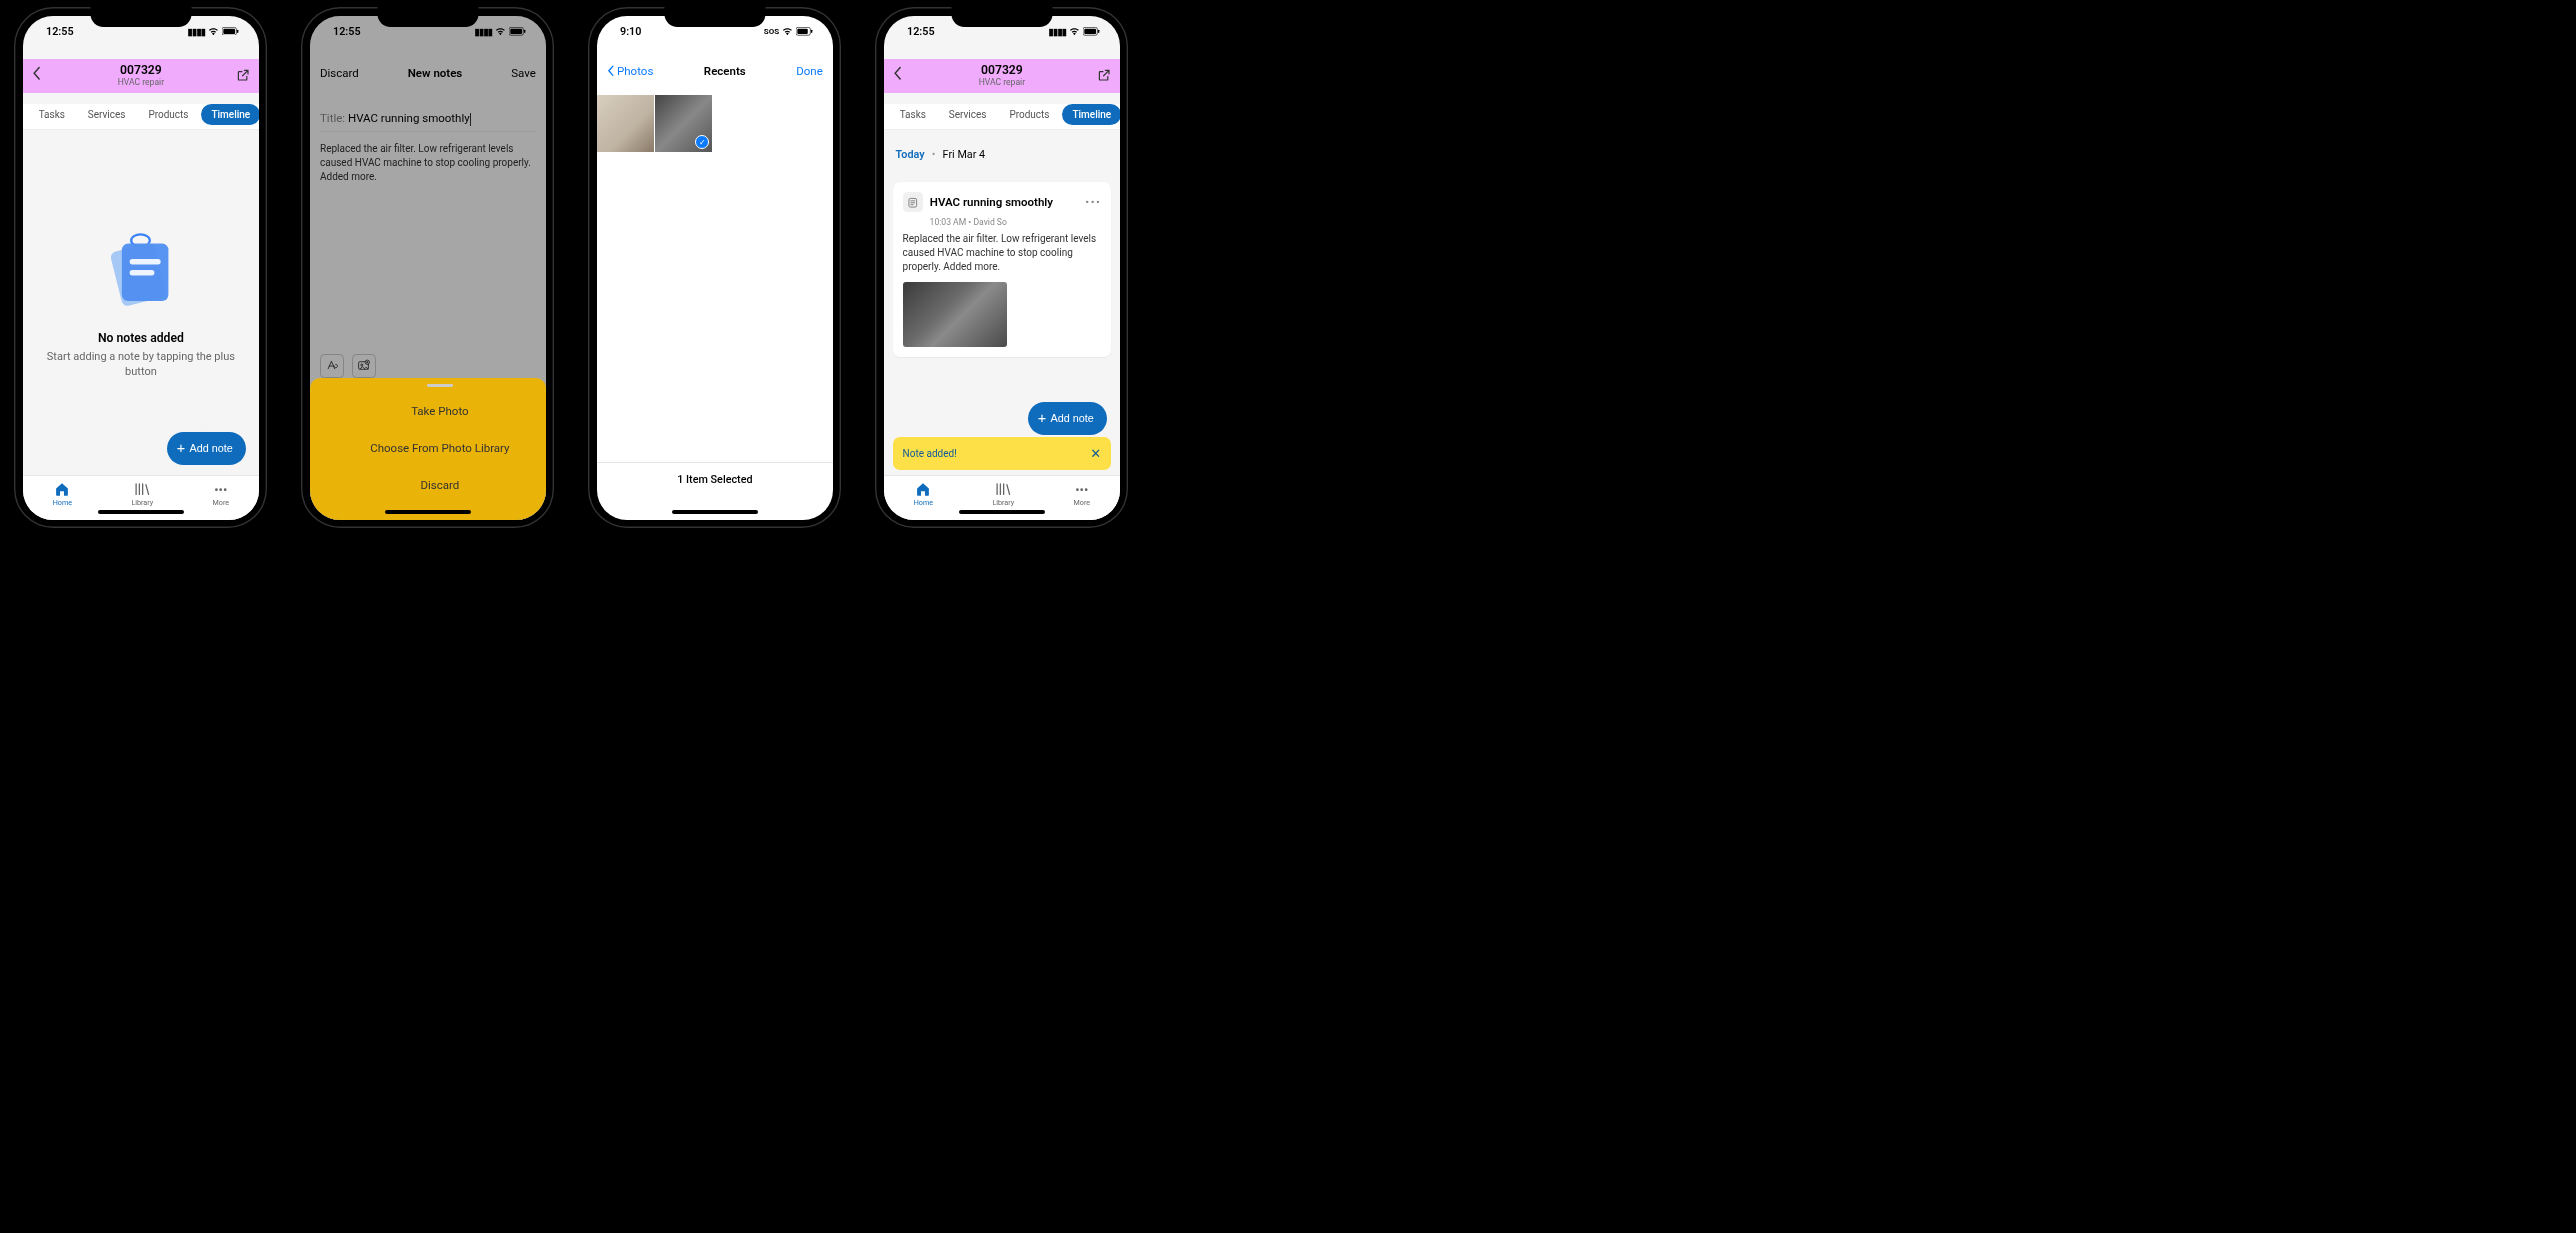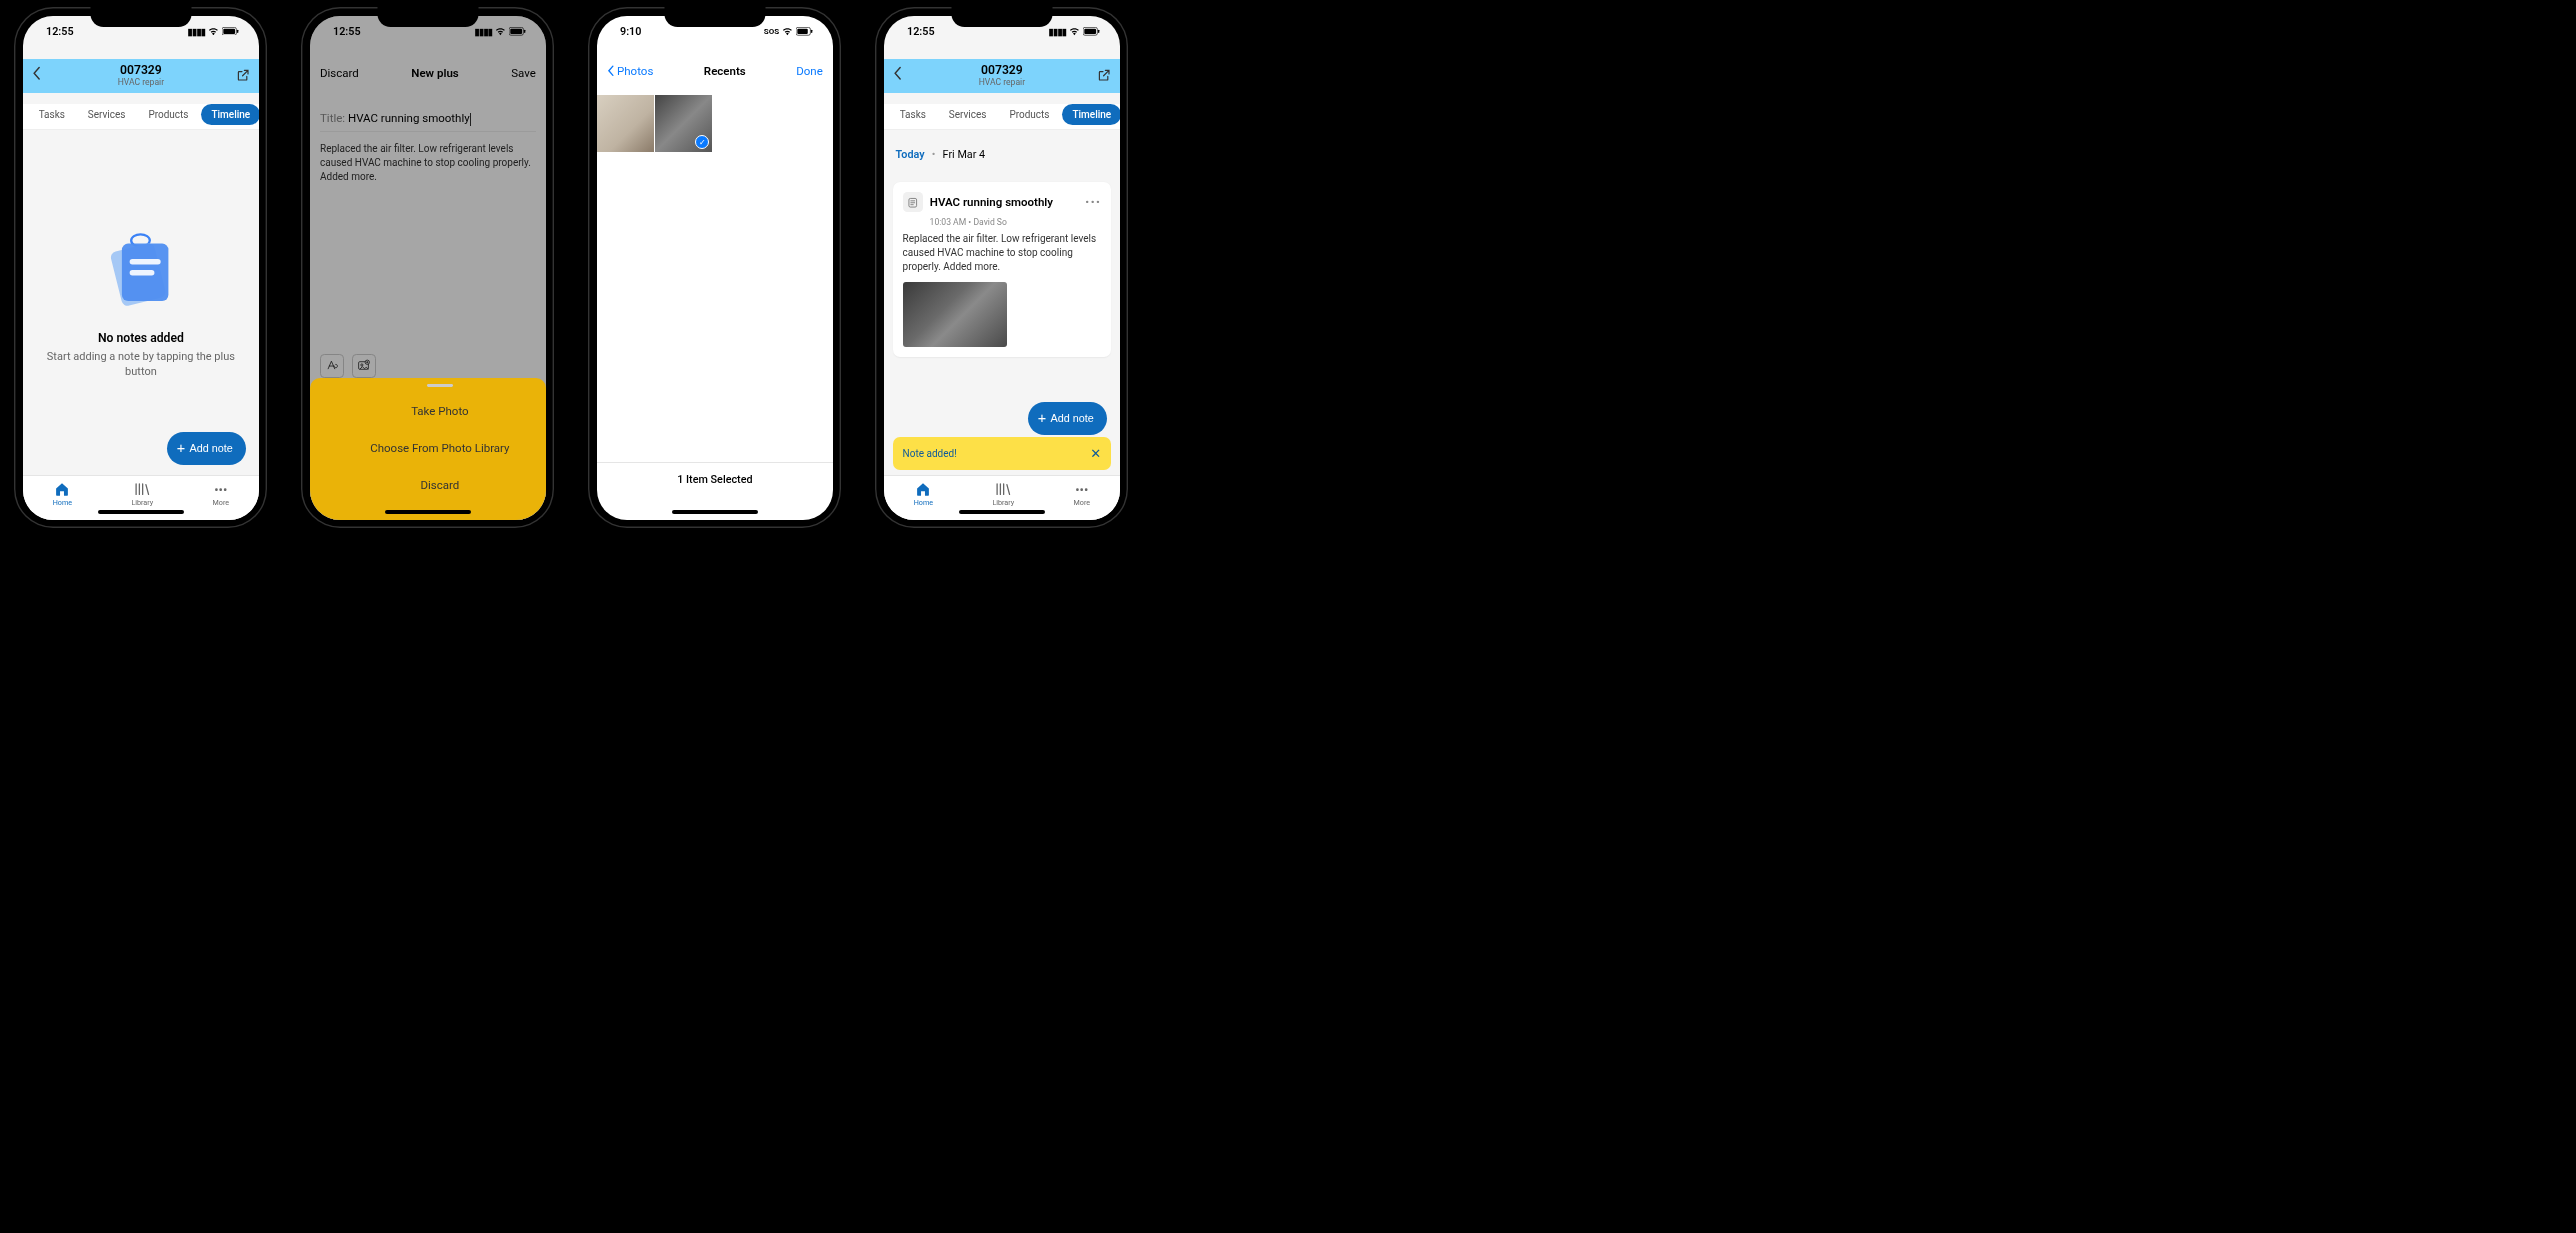--- a/index.html
+++ b/index.html
@@ -55,21 +55,21 @@
     position: absolute;
     bottom: 5.7px; left: 50%;
     transform: translateX(-50%);
     width: 86px; height: 3.6px;
     background: #000;
     border-radius: 2.2px;
     z-index: 60;
   }
   
   .header {
-    background:#7dd3fc;
+    background:#f0abfc;
     padding: 4.3px 8.6px 5.7px;
     display:flex;
     align-items:center;
     position:relative;
   }
   .header .back { width:21.5px; font-size:16px; color:#333; }
   .header .title-block { flex:1; text-align:center; }
   .header .title-main { font-size:12.2px; font-weight:600; }
   .header .title-sub { font-size:8.6px; color:#666; }
   .header .ext { width:21.5px; display:flex; justify-content:flex-end; }
@@ -324,21 +324,21 @@
         <svg width="17" height="8.6" viewBox="0 0 26 12">
             <rect x="0" y="0" width="22" height="12" rx="3" fill="none" stroke="#000" stroke-width="1"></rect>
             <rect x="2" y="2" width="18" height="8" rx="1.5" fill="#000"></rect>
             <rect x="23" y="3.5" width="2" height="5" rx="1" fill="#000"></rect>
           </svg>
       </span>
     </div>
 
     <div class="note-header">
       <span>Discard</span>
-      <span class="center">New plus</span>
+      <span class="center">New notes</span>
       <span>Save</span>
     </div>
 
     <div class="note-body">
       <div class="note-title-row">
         <span class="lbl">Title: </span><span>HVAC running smoothly</span><span class="cursor"></span>
       </div>
       <div class="note-text">Replaced the air filter. Low refrigerant levels caused HVAC machine to stop cooling properly. Added more.</div>
     </div>
 

